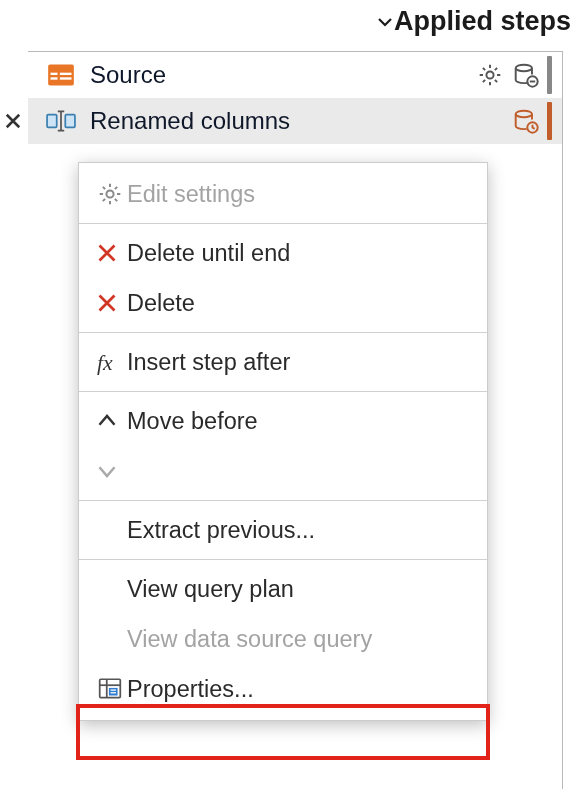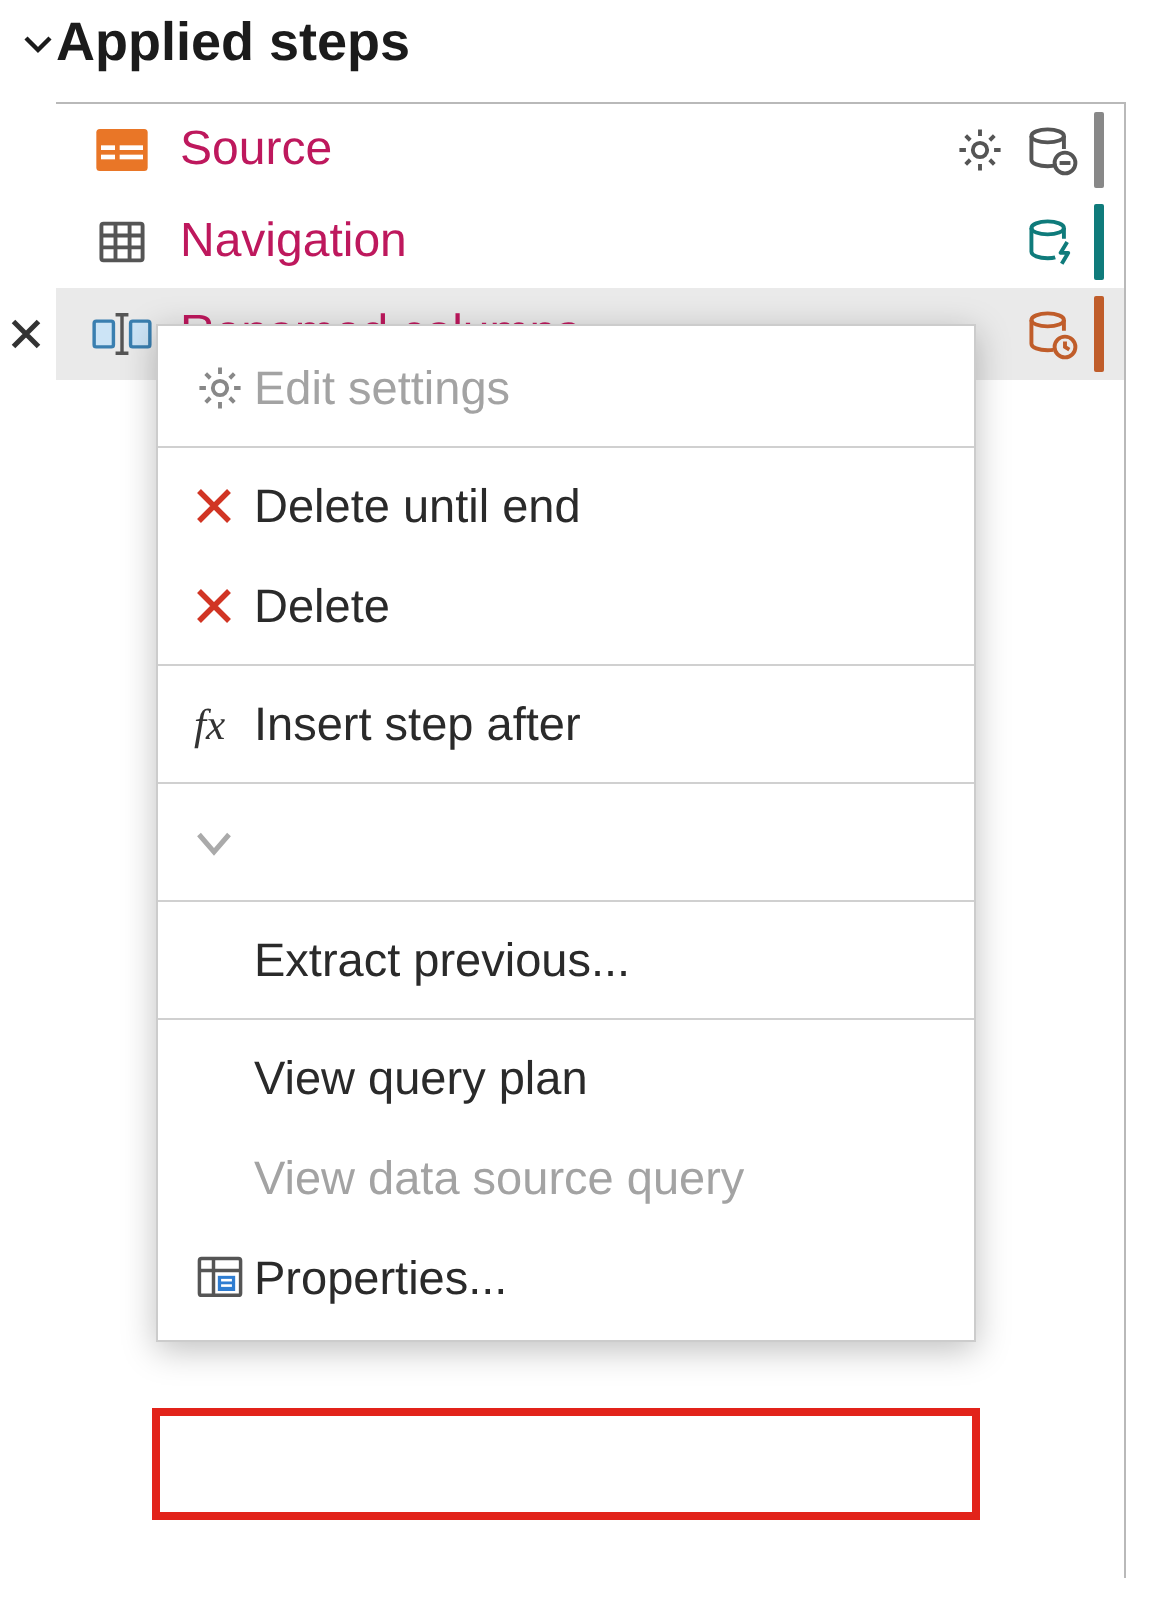--- a/index.html
+++ b/index.html
@@ -8,20 +8,21 @@
       background: #fff;
       width: 581px;
       height: 801px;
       overflow: hidden;
       color: #222;
     }
     .panel-header {
       display: flex;
       align-items: center;
       padding: 6px 10px 8px 10px;
+      justify-content: flex-end;
     }
     .panel-header .chev {
       width: 18px; height: 18px;
       display: inline-flex; align-items: center; justify-content: center;
     }
     .panel-title {
       font-size: 27px;
       font-weight: 600;
       color: #1b1b1b;
     }
@@ -34,21 +35,21 @@
       position: relative;
       background: #fff;
     }
     .step-row {
       display: flex;
       align-items: center;
       padding: 0 10px 0 18px;
       height: 46px;
       gap: 14px;
       font-size: 24px;
-      color: #be185d;
+      color: #0f172a;
     }
     .step-row.selected {
       background: #eaeaea;
     }
     .sel-x {
       position: absolute;
       left: -28px;
       width: 26px; height: 26px;
       display: inline-flex; align-items: center; justify-content: center;
     }
@@ -132,42 +133,20 @@
           <ellipse cx="10" cy="5.5" rx="7.5" ry="3"></ellipse>
           <path d="M2.5 5.5v11c0 1.7 3.4 3 7.5 3 1.6 0 3-.2 4.2-.5M17.5 5.5v6"></path>
           <circle cx="18" cy="18" r="4.8"></circle>
           <line x1="15.5" y1="18" x2="20.5" y2="18"></line>
         </svg>
       </span>
       <span class="edge-bar"></span>
     </span>
   </div>
 
-  <div class="step-row">
-    <span class="step-icon">
-      <svg viewBox="0 0 24 24" width="26" height="26" fill="none" stroke="#555" stroke-width="1.8">
-        <rect x="2.5" y="3.5" width="19" height="17" rx="1"></rect>
-        <line x1="2.5" y1="9" x2="21.5" y2="9"></line>
-        <line x1="2.5" y1="14.5" x2="21.5" y2="14.5"></line>
-        <line x1="9" y1="3.5" x2="9" y2="20.5"></line>
-        <line x1="15.5" y1="3.5" x2="15.5" y2="20.5"></line>
-      </svg>
-    </span>
-    <span class="step-label">Navigation</span>
-    <span class="step-badges">
-      <span class="badge">
-        <svg viewBox="0 0 24 24" width="26" height="26" fill="none" stroke="#0f7b7b" stroke-width="1.8">
-          <ellipse cx="10" cy="5.5" rx="7.5" ry="3"></ellipse>
-          <path d="M2.5 5.5v11c0 1.7 3.4 3 7.5 3 1.3 0 2.5-.1 3.5-.4M17.5 5.5v5"></path>
-          <path d="M19 12l-3 5h3.5l-3 5" stroke-linejoin="round"></path>
-        </svg>
-      </span>
-      <span class="edge-bar edge-teal"></span>
-    </span>
-  </div>
 
   <div class="step-row selected" style="position:relative;">
     <span class="sel-x">
       <svg viewBox="0 0 16 16" width="20" height="20">
           <path d="M3 3 L13 13 M13 3 L3 13" stroke="#333" stroke-width="2"></path>
         </svg>
     </span>
     <span class="step-icon">
       <svg viewBox="0 0 28 20" width="30" height="24" fill="none" stroke="#555" stroke-width="1.6">
         <rect x="1" y="4" width="9" height="12" rx="1" fill="#cce4f6" stroke="#3a7fb0"></rect>
@@ -223,20 +202,28 @@
     <div class="ctx-item">
       <span class="mi-icon">
         <svg viewBox="0 0 24 24" width="26" height="26">
           <text x="0" y="19" font-family="Georgia, serif" font-style="italic" font-size="20" fill="#333">fx</text>
         </svg>
       </span>
       <span>Insert step after</span>
     </div>
     <div class="ctx-sep"></div>
 
+    <div class="ctx-item">
+      <span class="mi-icon">
+        <svg viewBox="0 0 16 16" width="20" height="20">
+            <path d="M2 11 L8 4 L14 11" fill="none" stroke="#333" stroke-width="2"></path>
+          </svg>
+      </span>
+      <span>Move before</span>
+    </div>
     <div class="ctx-item disabled">
       <span class="mi-icon">
         <svg viewBox="0 0 16 16" width="20" height="20">
             <path d="M2 5 L8 12 L14 5" fill="none" stroke="#aaa" stroke-width="2"></path>
           </svg>
       </span>
     </div>
     <div class="ctx-sep"></div>
 
     <div class="ctx-item">

